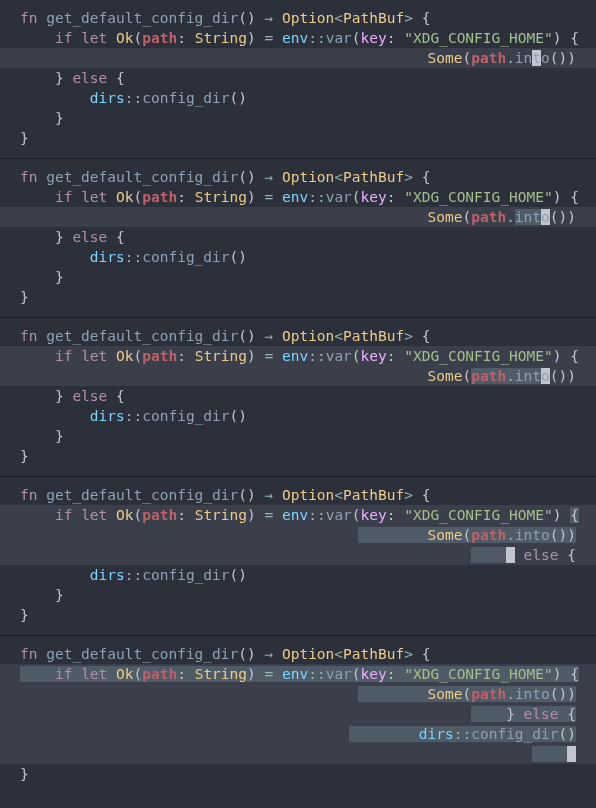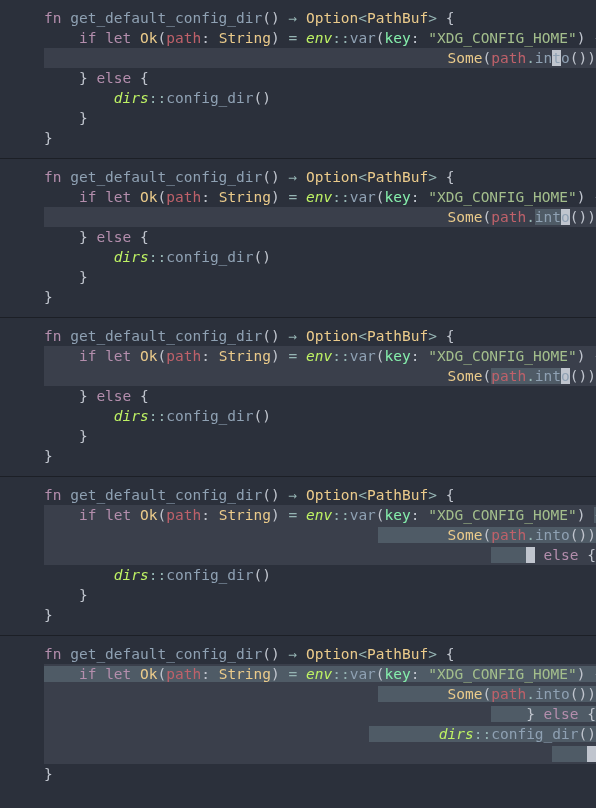--- a/index.html
+++ b/index.html
@@ -13,48 +13,47 @@
     overflow: hidden;
     color: #c0c5ce;
   }
   .block {
     margin: 0;
     padding: 8px 0 10px 0;
     position: relative;
   }
   .block:last-child { border-bottom: none; }
   .line {
-    padding: 0 0;
+    padding: 0 20px;
     white-space: pre;
     position: relative;
-    margin-left: 44px;
   }
   .hl-line {
     background: #3a3f4b;
     text-align: right;
   }
   .sel {
     background: #4f5b66;
   }
   .cursor {
     background: #c0c5ce;
     color: #2b303b;
   }
   .kw { color: #b48ead; }
   .fn { color: #8fa1b3; }
   .type2 { color: #ebcb8b; }
   .op { color: #96b5b4; }
   .paren { color: #c0c5ce; }
   .str { color: #a3be8c; }
-  .mod { color: #bef264; font-style: italic; }
-  .var { color: #bf616a; }
+  .mod { color: #7dd3fc; }
+  .var { color: #bf616a; font-weight: bold; }
   .arrow { color: #96b5b4; }
   .col { color: #c0c5ce; }
   .dblcol { color: #96b5b4; }
-  .dim { color: #86efac; }
+  .dim { color: #f0abfc; }
   .thin-rule { border-top: 1px solid #1c1f26; }
 </style>
 </head>
 <body>
 
 <div id="root">
     <div class="block">
       <div class="line"><span class="kw">fn</span> <span class="fn">get_default_config_dir</span><span class="paren">()</span> <span class="arrow">→</span> <span class="type2">Option</span><span class="op">&lt;</span><span class="type2">PathBuf</span><span class="op">&gt;</span> <span class="paren">{</span></div>
       <div class="line">    <span class="kw">if</span> <span class="kw">let</span> <span class="type2">Ok</span><span class="paren">(</span><span class="var">path</span><span class="col">:</span> <span class="type2">String</span><span class="paren">)</span> <span class="op">=</span> <span class="mod">env</span><span class="dblcol">::</span><span class="fn">var</span><span class="paren">(</span><span class="dim">key</span><span class="col">:</span> <span class="str">"XDG_CONFIG_HOME"</span><span class="paren">)</span> <span class="paren">{</span></div>
       <div class="line hl-line">        <span class="type2">Some</span><span class="paren">(</span><span class="var">path</span><span class="op">.</span><span class="fn">in</span><span class="fn cursor">t</span><span class="fn">o</span><span class="paren">()</span><span class="paren">)</span></div>

